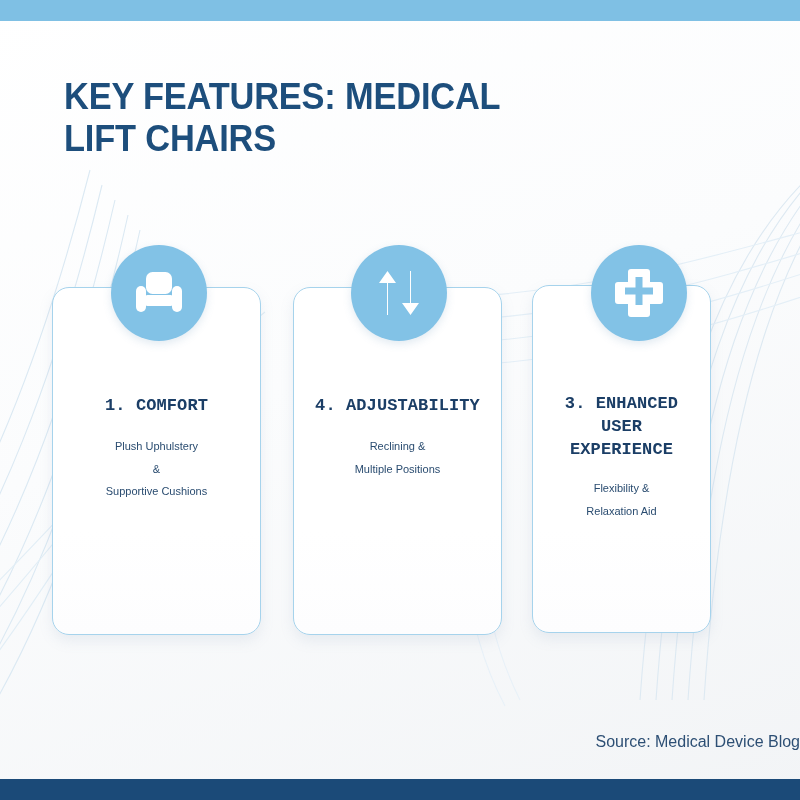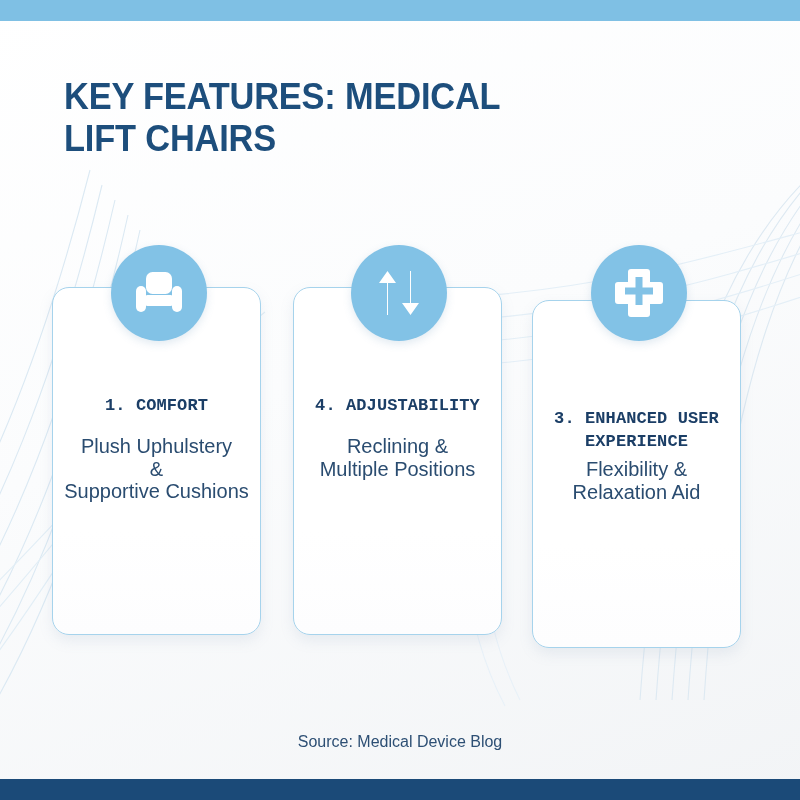--- a/index.html
+++ b/index.html
@@ -69,49 +69,49 @@
   .card {
     position: absolute;
     background: linear-gradient(180deg, #ffffff 0%, #ffffff 70%, #fdfdfe 100%);
     border: 1.5px solid #a6d3ec;
     border-radius: 17px;
     box-shadow: 0 6px 14px rgba(120, 150, 175, 0.13);
     box-sizing: border-box;
   }
   .card-1 { left: 52px;  top: 287px; width: 209px; height: 348px; }
   .card-2 { left: 293px; top: 287px; width: 209px; height: 348px; }
-  .card-3 { left: 532px; top: 300px; width: 209px; height: 348px; }
+  .card-3 { left: 532px; top: 285px; width: 179px; height: 348px; }
 
   .card-body {
     position: absolute;
     left: 0;
     right: 0;
     top: 106px;
     padding: 0 10px;
     text-align: center;
   }
   .card-heading {
     font-size: 17px;
     line-height: 23px;
     font-weight: 700;
     color: #1b3e66;
     letter-spacing: 0.1px;
     white-space: pre-line;
     font-family: Liberation Mono, monospace;
   }
   .card-text {
     margin-top: 18px;
-    font-size: 20px;
+    font-size: 11px;
     line-height: 22.5px;
     font-weight: 400;
     color: #2a4c70;
     white-space: pre-line;
   }
   .card-2 .card-text { margin-top: 18px; }
-  .card-3 .card-text { margin-top: 5px; }
+  .card-3 .card-text { margin-top: 16px; }
 
   
   .icon-circle {
     position: absolute;
     width: 96px;
     height: 96px;
     border-radius: 50%;
     background: #82c2e6;
     display: flex;
     align-items: center;
@@ -122,21 +122,21 @@
   .circle-2 { left: 351px; top: 245px; }
   .circle-3 { left: 591px; top: 245px; }
   .icon-circle svg { display: block; }
 
   
   .source {
     position: absolute;
     left: 0;
     top: 733px;
     width: 800px;
-    text-align: center;
+    text-align: right;
     font-size: 16px;
     color: #2d4f74;
     font-weight: 400;
   }
 </style>
 </head>
 <body>
 
 <div id="slide">
 

